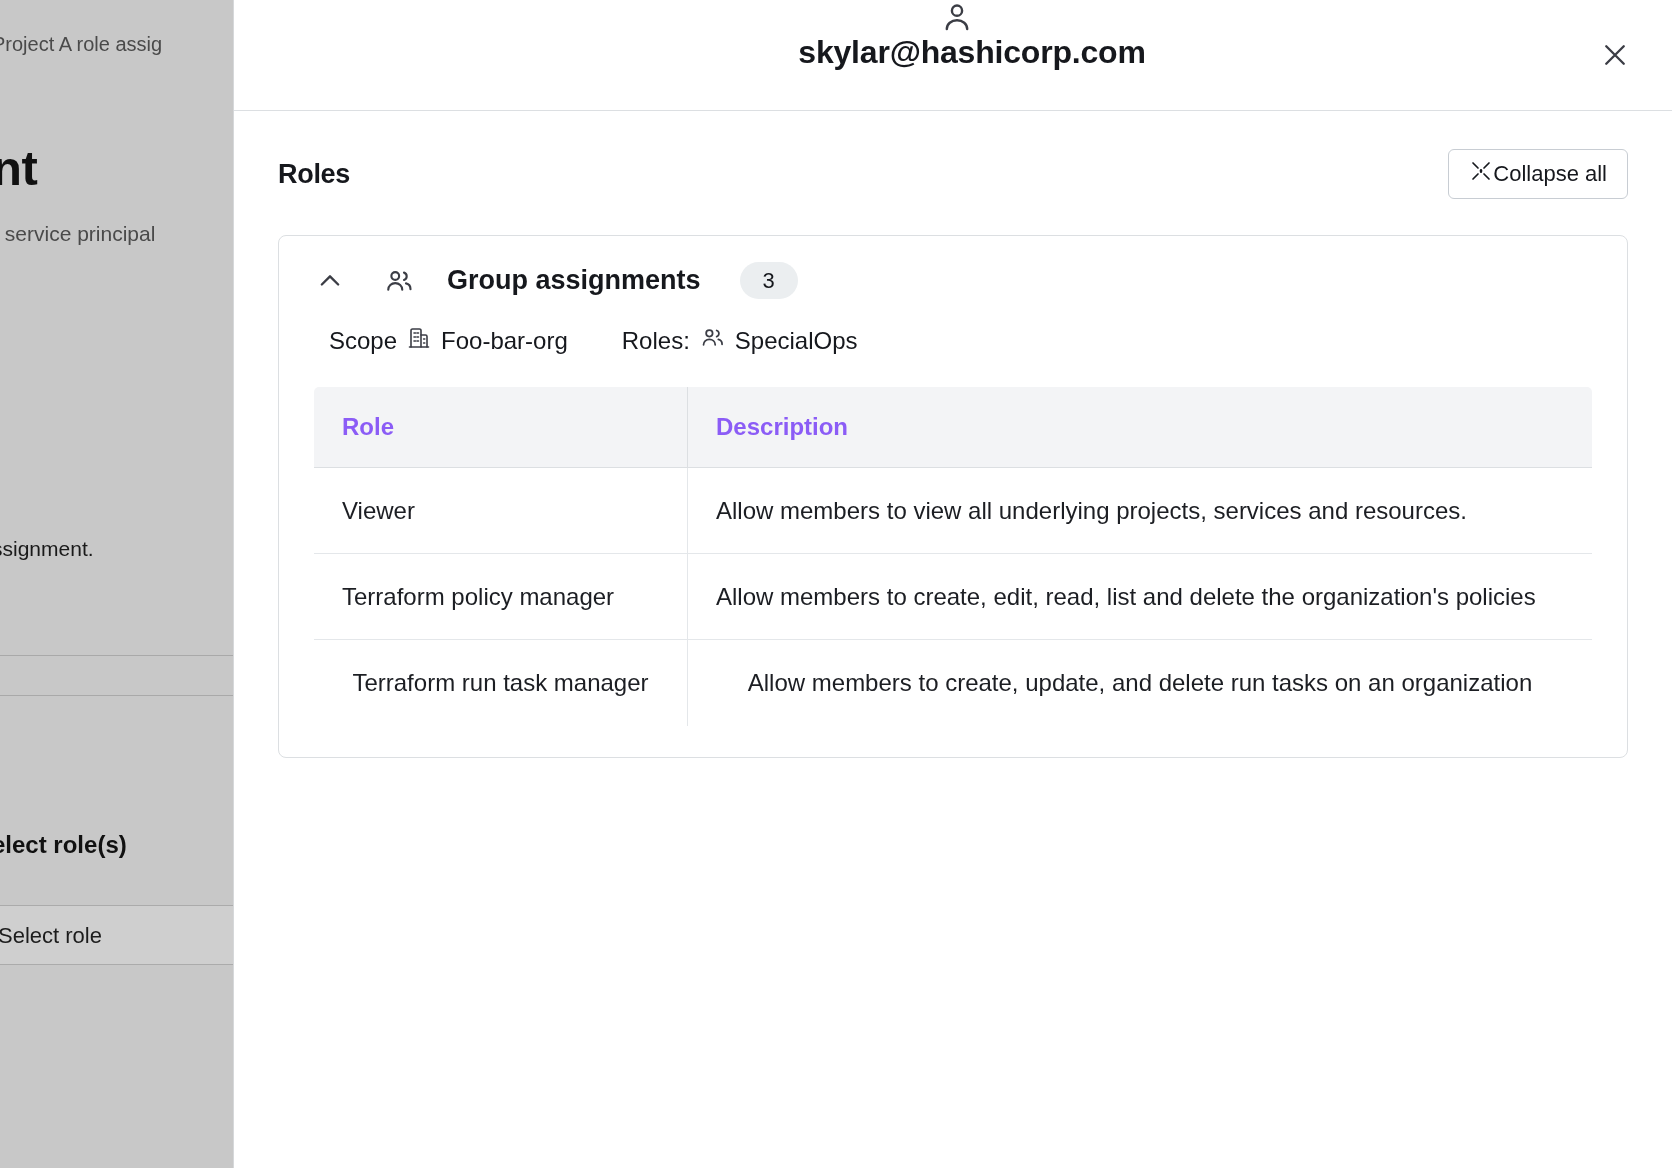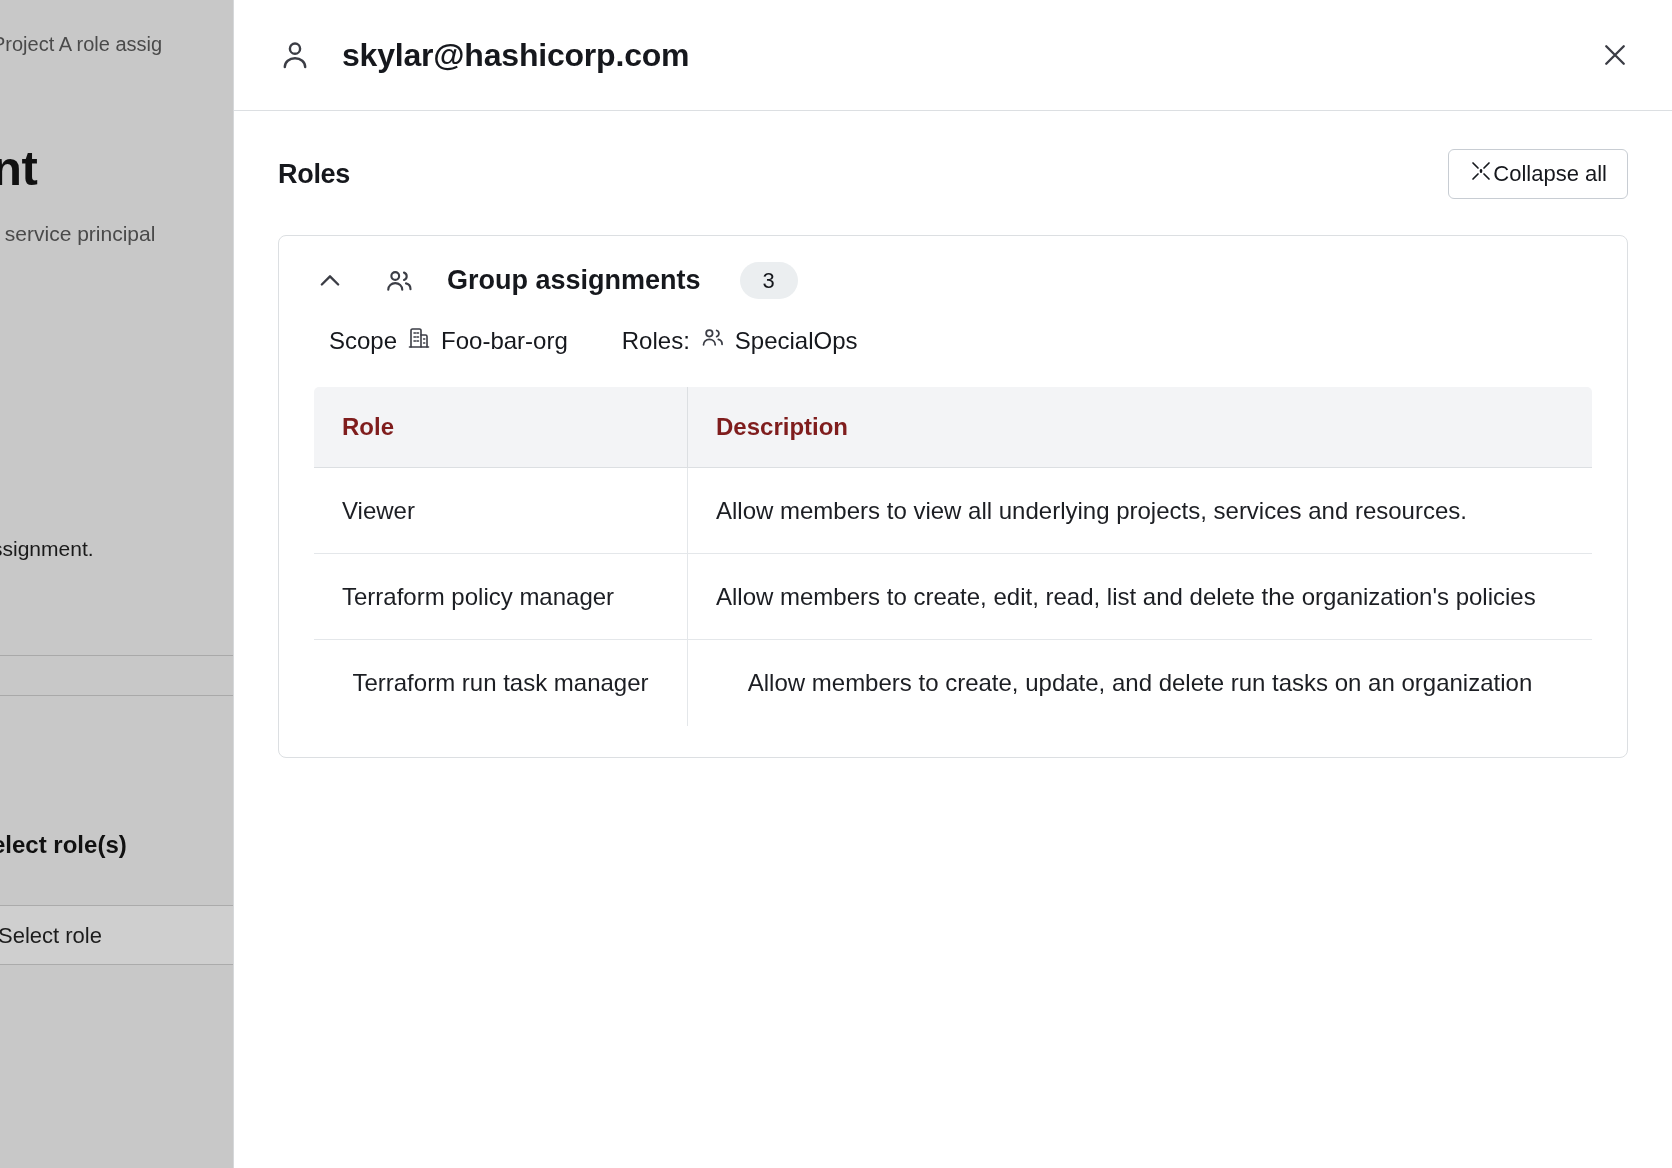--- a/index.html
+++ b/index.html
@@ -73,20 +73,21 @@
     border-left: 1px solid #d6d8da;
   }
 
   .drawer-header {
     position: relative;
     height: 111px;
     border-bottom: 1px solid #dcdfe2;
     display: flex;
     align-items: center;
     padding: 0 36px 0 44px;
+    flex-direction: column;
   }
   .user-icon { width: 34px; height: 34px; flex: 0 0 auto; color: #3b3d45; }
   .drawer-title {
     margin-left: 30px;
     font-size: 32px;
     font-weight: bold;
     color: #16181d;
     letter-spacing: -0.2px;
   }
   .close-btn {
@@ -188,21 +189,21 @@
     border: 1px solid #dcdfe2;
     border-radius: 6px;
     overflow: hidden;
     table-layout: fixed;
   }
   table.roles-table th {
     background: #f3f4f6;
     text-align: left;
     font-size: 24px;
     font-weight: bold;
-    color: #7f1d1d;
+    color: #8b5cf6;
     padding: 26px 28px;
     border-bottom: 1px solid #dcdfe2;
   }
   table.roles-table td {
     font-size: 24px;
     color: #1c1e23;
     padding: 24px 28px;
     border-bottom: 1px solid #e4e7ea;
     vertical-align: top;
     line-height: 1.55;

